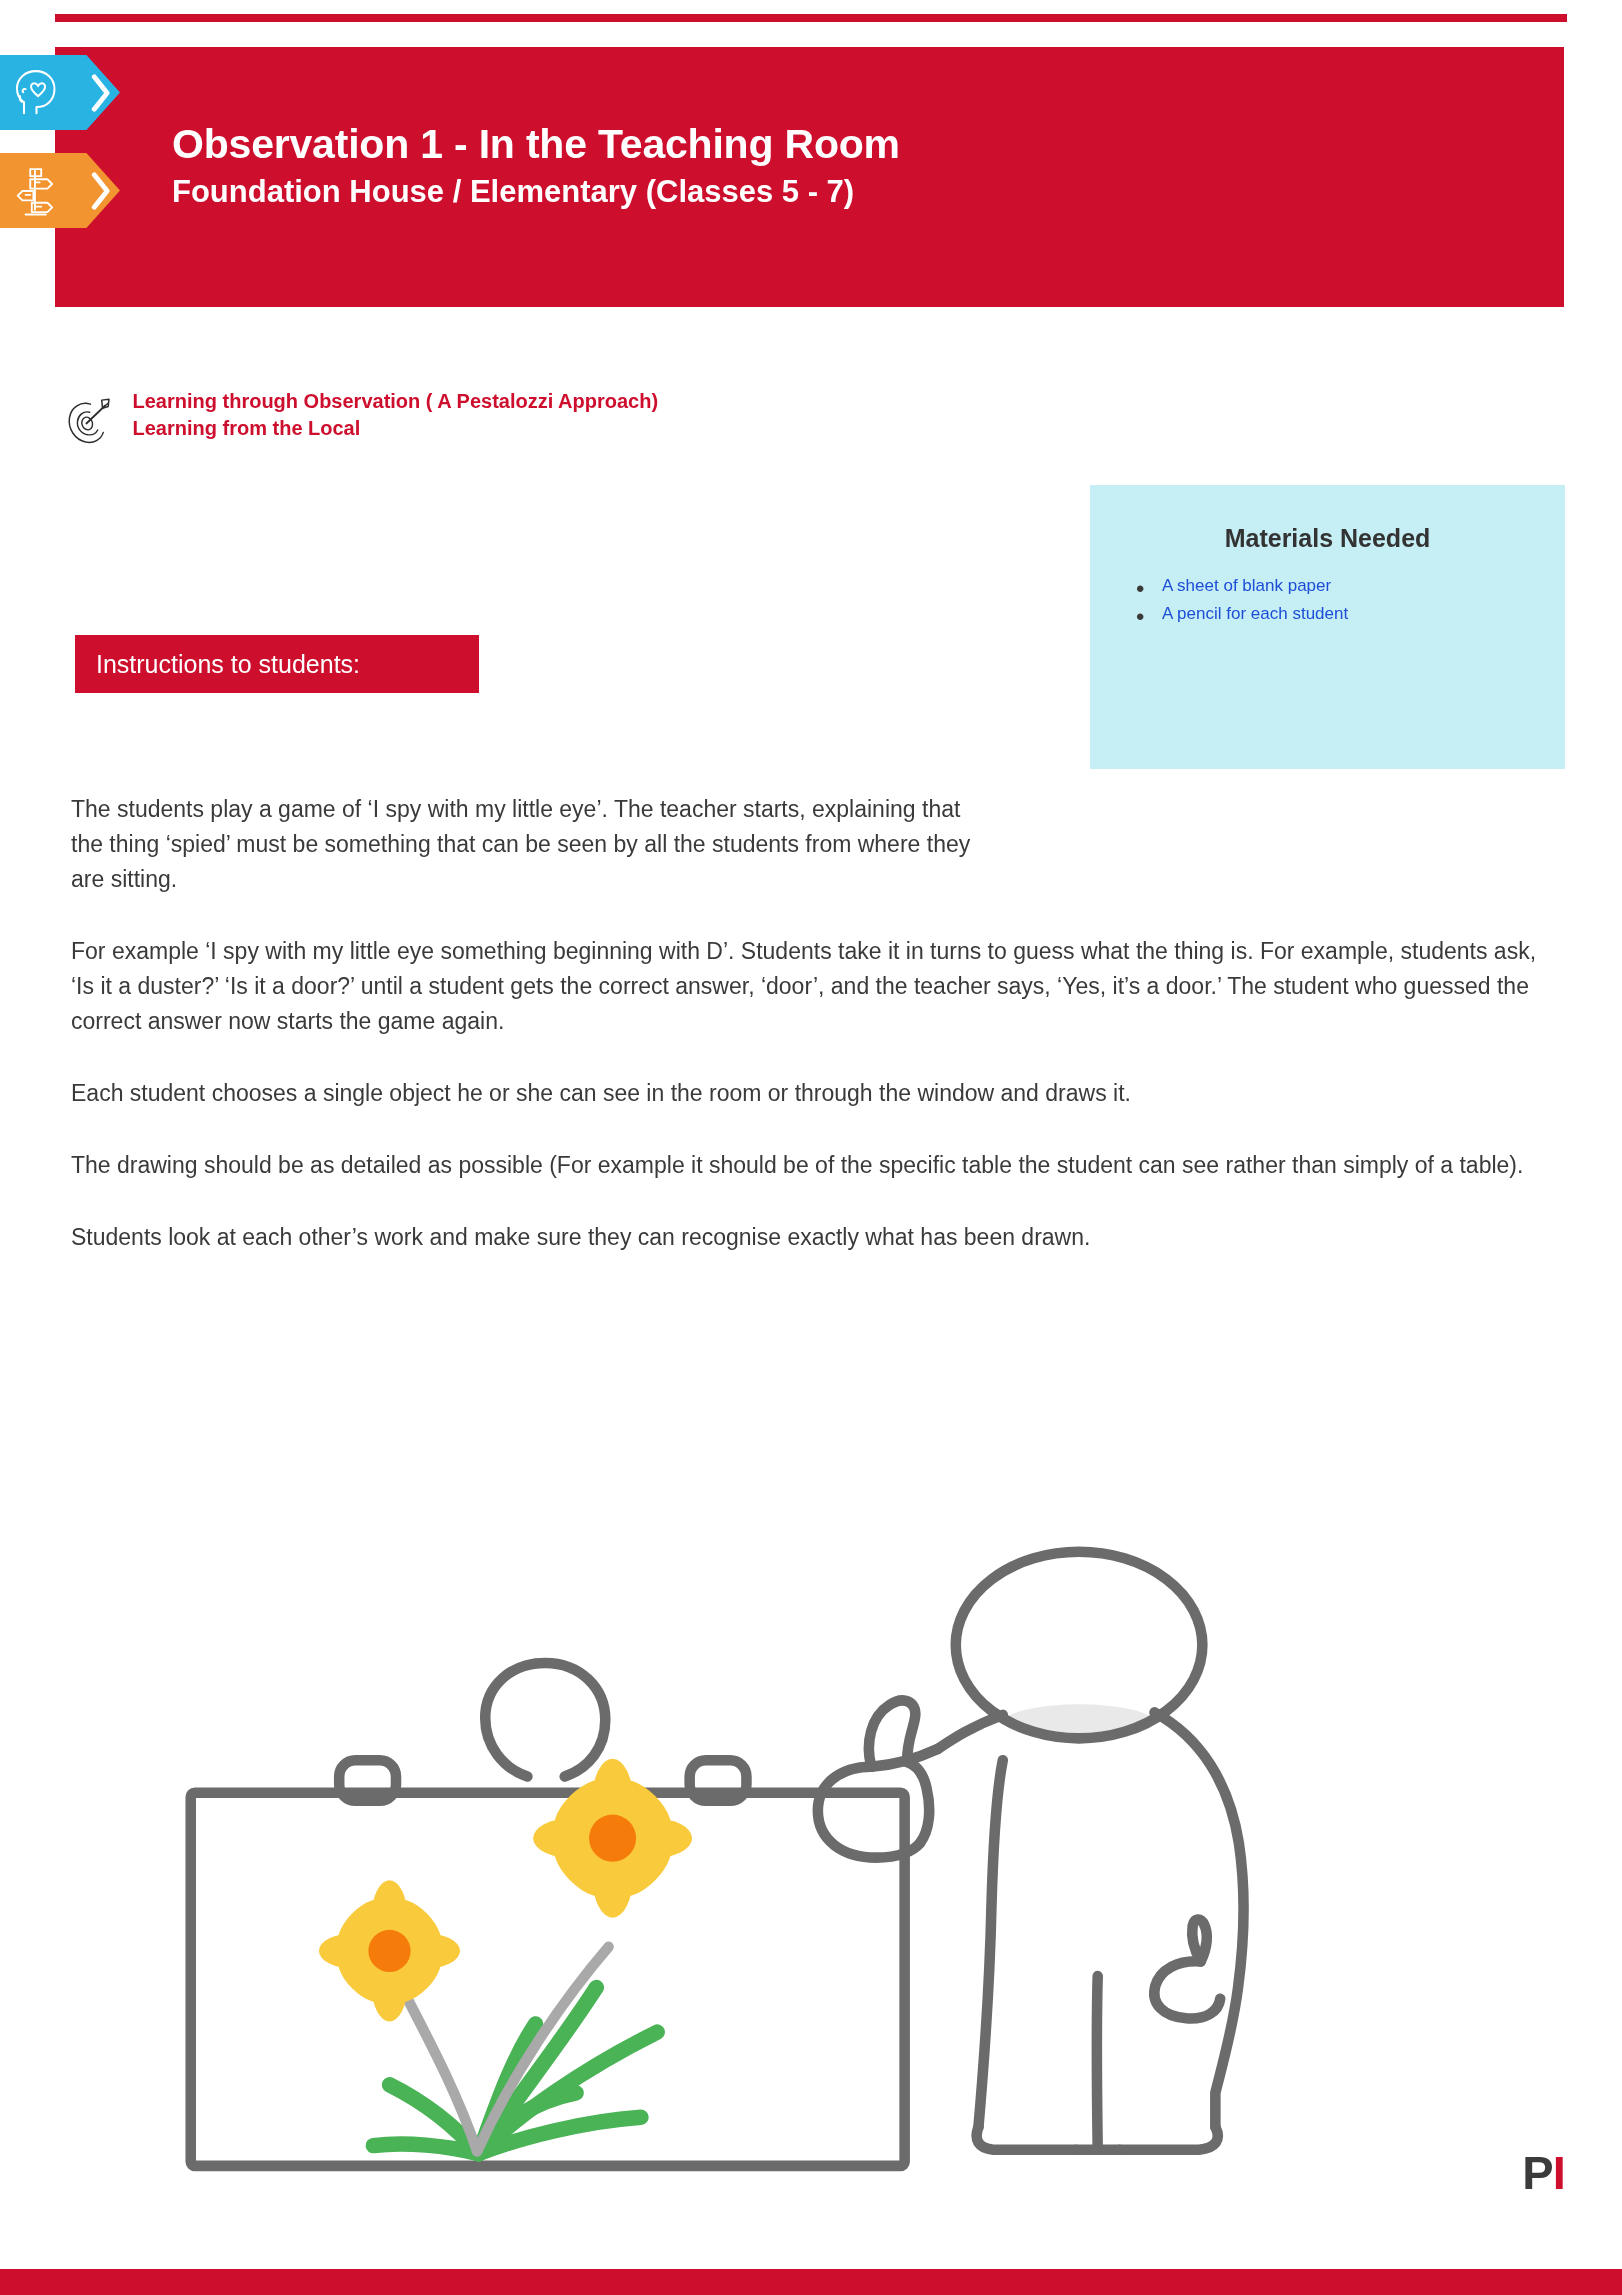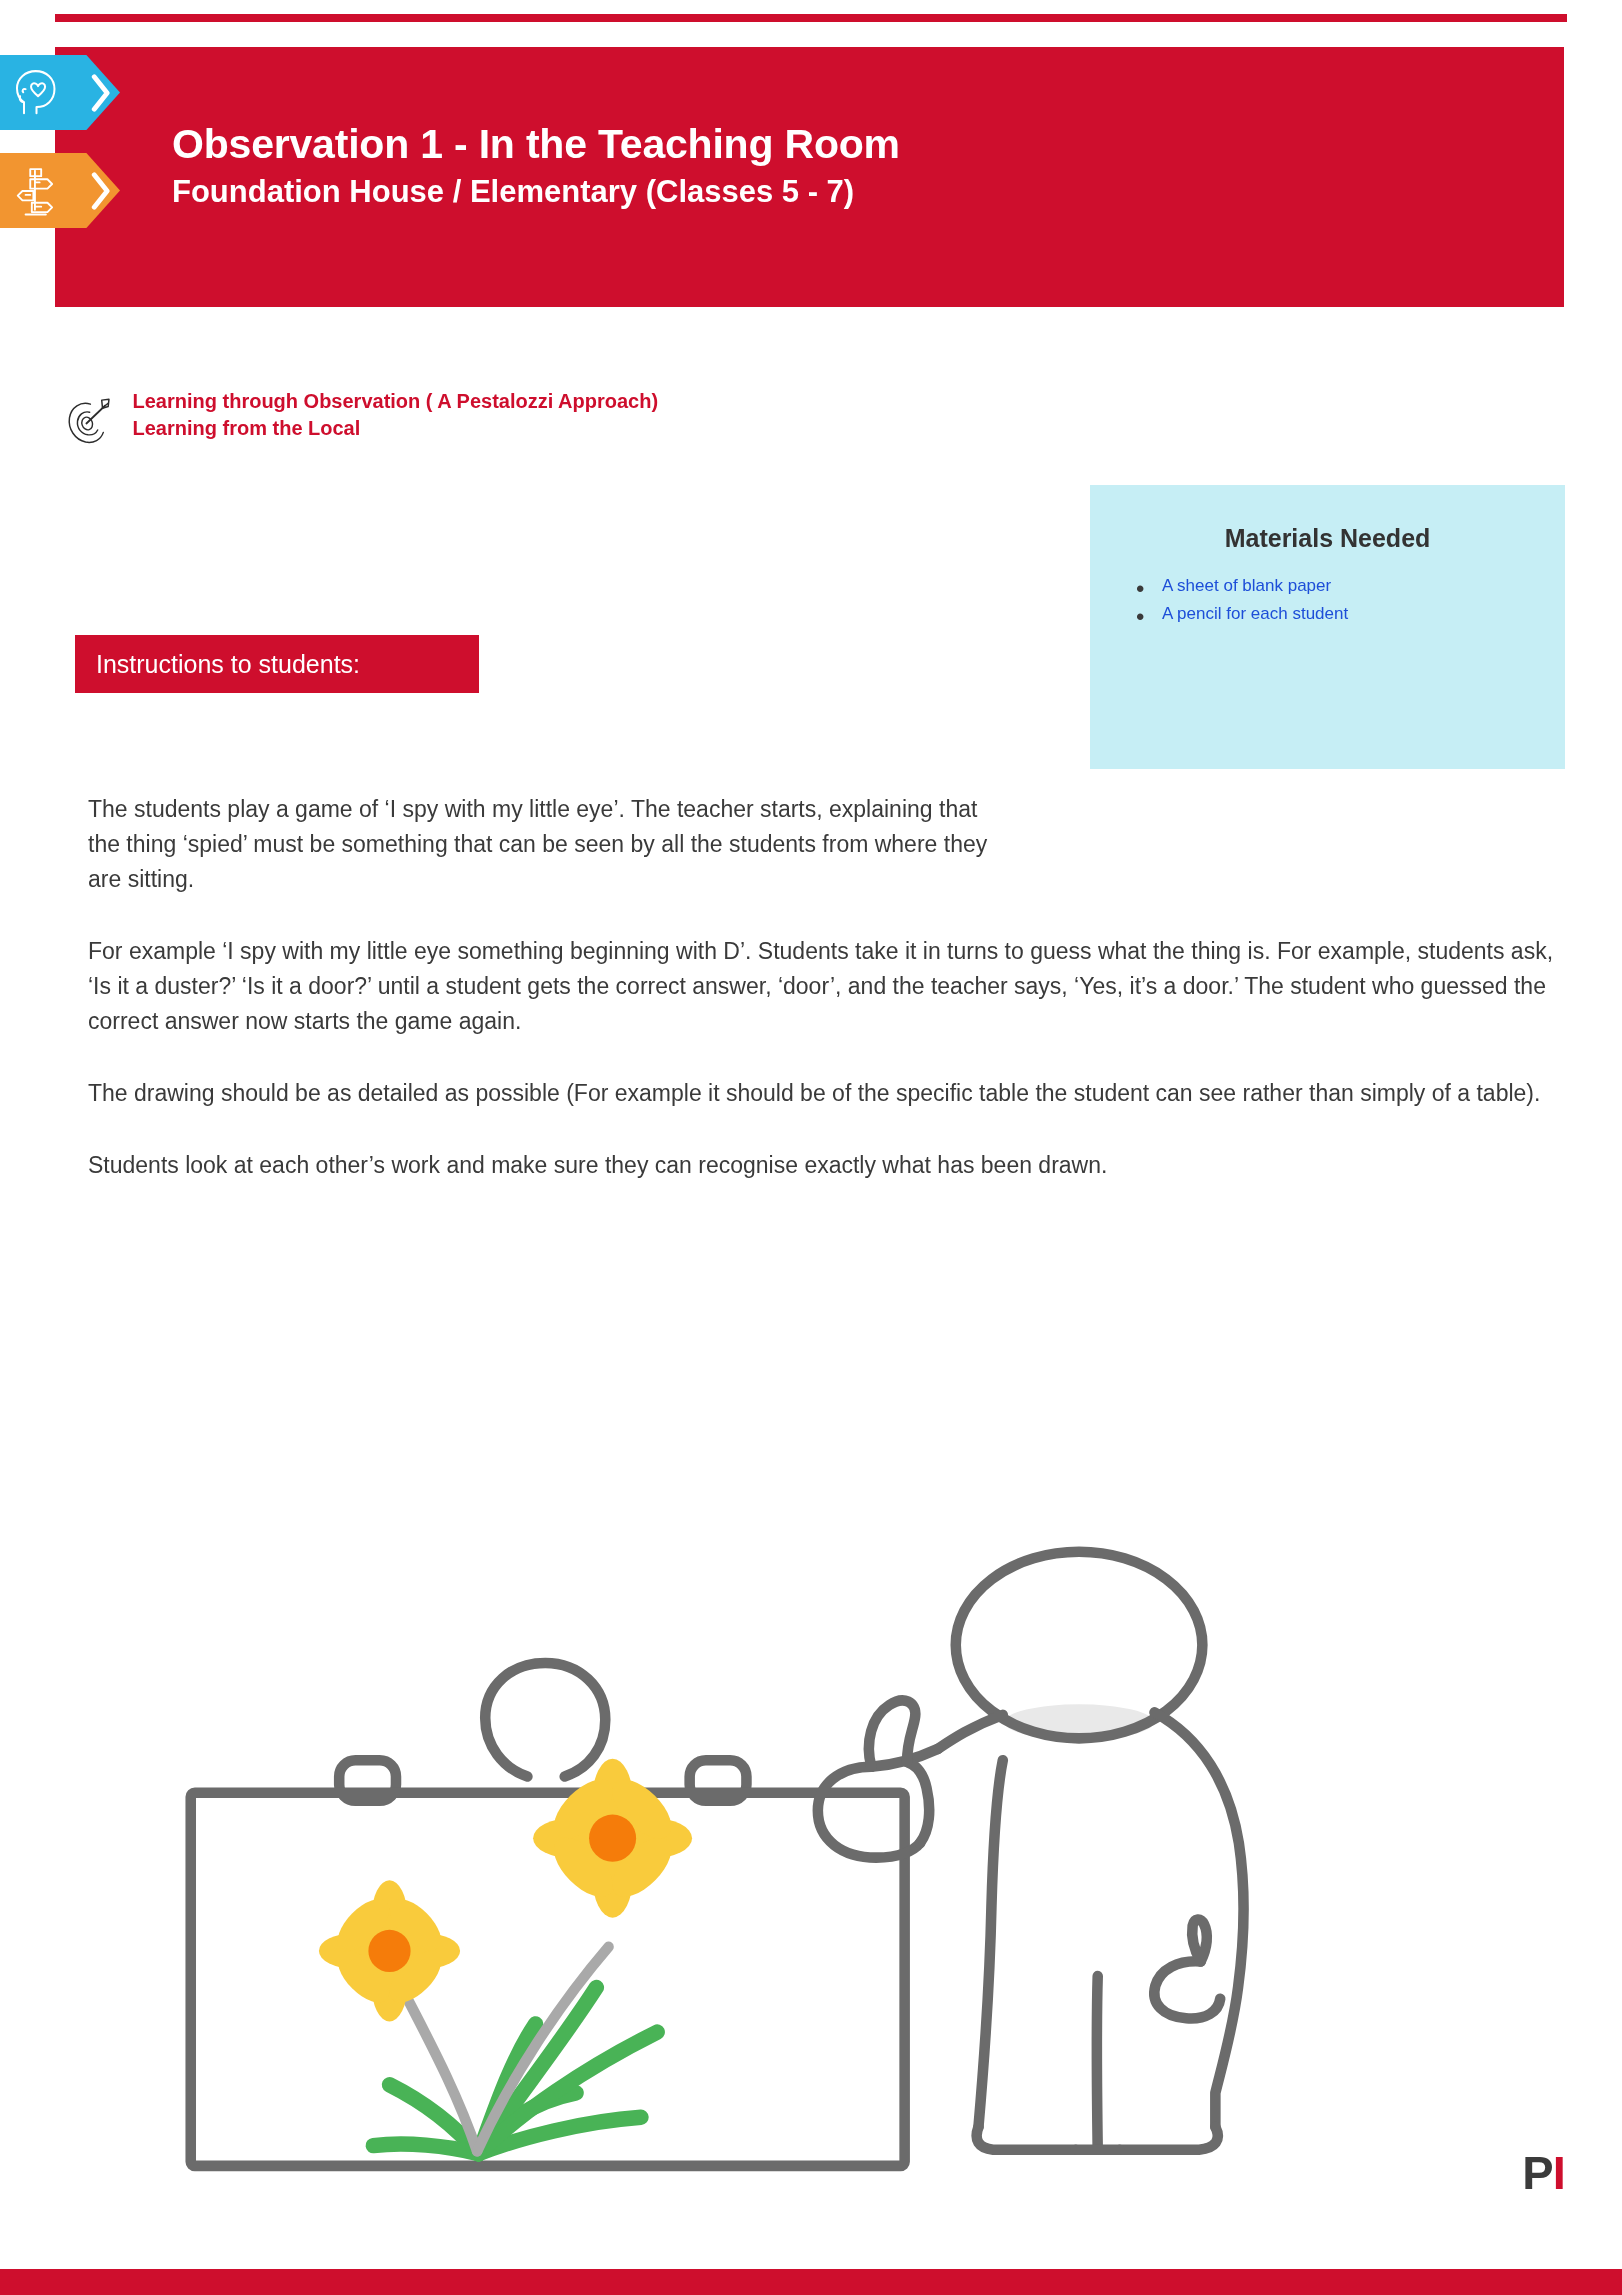--- a/index.html
+++ b/index.html
@@ -179,21 +179,21 @@
   }
   .instructions-label span {
     font-size: 25px;
     color: #ffffff;
     font-weight: 400;
   }
 
   
   .body-copy {
     position: absolute;
-    left: 88px;
+    left: 71px;
     top: 792px;
     width: 1469px;
   }
   .body-copy p {
     font-size: 23px;
     line-height: 1.52;
     color: #3a3a3a;
     margin: 0 0 37px 0;
   }
   .body-copy p.narrow {
@@ -287,20 +287,21 @@
   </ul>
 </div>
 
 <div class="instructions-label">
   <span>Instructions to students:</span>
 </div>
 
 <div class="body-copy">
   <p class="narrow">The students play a game of ‘I spy with my little eye’. The teacher starts, explaining that the thing ‘spied’ must be something that can be seen by all the students from where they are sitting.</p>
   <p>For example ‘I spy with my little eye something beginning with D’. Students take it in turns to guess what the thing is. For example, students ask, ‘Is it a duster?’ ‘Is it a door?’ until a student gets the correct answer, ‘door’, and the teacher says, ‘Yes, it’s a door.’ The student who guessed the correct answer now starts the game again.</p>
+  <p>Each student chooses a single object he or she can see in the room or through the window and draws it.</p>
   <p>The drawing should be as detailed as possible (For example it should be of the specific table the student can see rather than simply of a table).</p>
   <p>Students look at each other’s work and make sure they can recognise exactly what has been drawn.</p>
 </div>
 
 <svg class="illustration" viewBox="0 0 1470 800" fill="none">
 
   <g stroke="#6b6b6b" stroke-width="13" stroke-linecap="round" stroke-linejoin="round" fill="none">
 
     <path d="M460 310 C430 300 408 272 408 238 C408 198 440 170 482 170
              C524 170 556 200 556 240 C556 274 536 300 506 310"></path>

